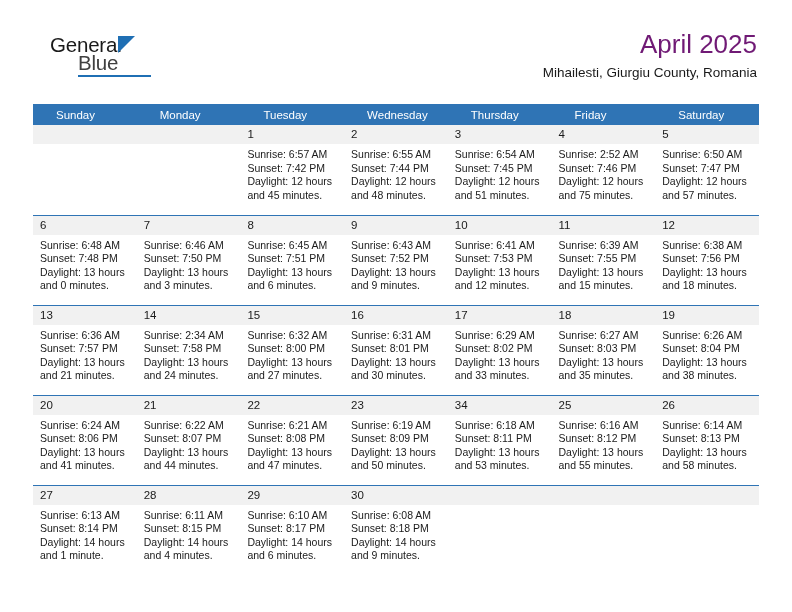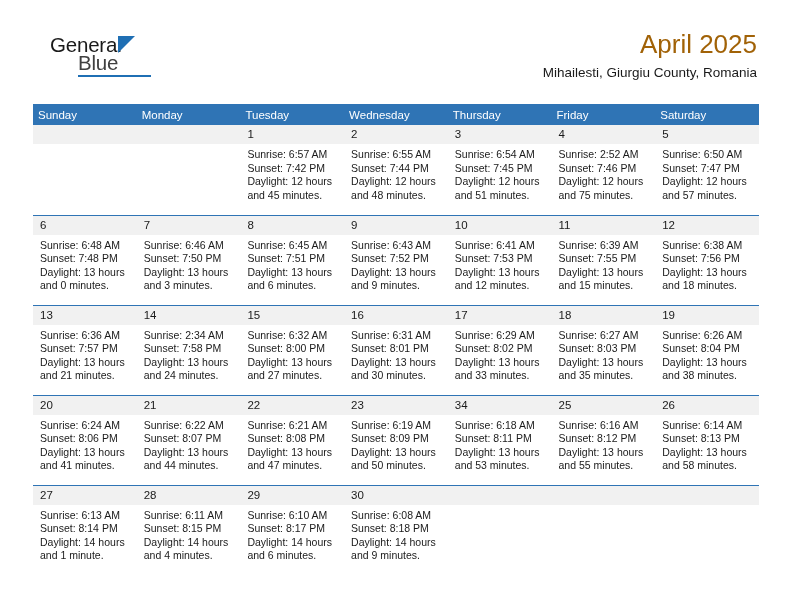--- a/index.html
+++ b/index.html
@@ -76,21 +76,21 @@
   }
 
   .title-block {
     position: absolute;
     right: 0;
     top: 0;
     text-align: right;
   }
   .cal-title {
     font-size: 26px;
-    color: #a16207;
+    color: #701a75;
     line-height: 1.1;
     white-space: nowrap;
   }
   .cal-subtitle {
     margin-top: 6px;
     font-size: 13.5px;
     color: #1a1a1a;
     white-space: nowrap;
   }
 
@@ -102,21 +102,21 @@
     width: 726px;
     border-collapse: collapse;
     table-layout: fixed;
   }
   .calendar th {
     background: #2f74b5;
     color: #ffffff;
     font-size: 11.5px;
     font-weight: normal;
     text-align: left;
-    padding: 4px 0 4px 5px;
+    padding: 4px 0 4px 23px;
     height: 13px;
     border: none;
   }
   .calendar td {
     vertical-align: top;
     padding: 0;
     border: none;
     border-top: 1px solid #2f74b5;
     height: 90px;
     box-sizing: border-box;

